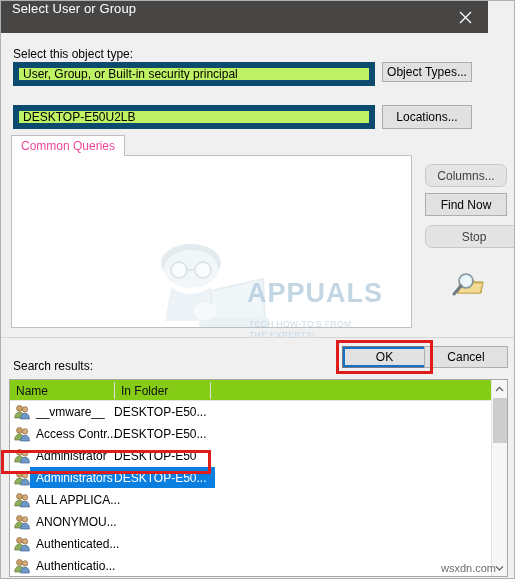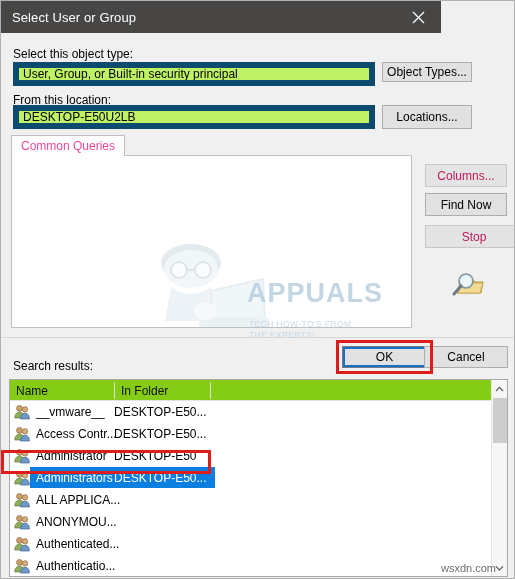--- a/index.html
+++ b/index.html
@@ -16,23 +16,23 @@
   .dialog{
     position:absolute;inset:0;
     background:#f0f0f0;
     border:1px solid #b0b0b0;
     box-sizing:border-box;
     overflow:hidden;
   }
 
   
   .titlebar{
-    position:absolute;left:0;top:0;width:440px;height:32px;
+    position:absolute;left:0;top:0;width:487px;height:32px;
     background:#484644;
-    display:flex;align-items:center;
+    display:flex;
   }
   .title-text{
     color:#ffffff;font-size:13px;margin-left:11px;letter-spacing:.1px;
     font-family:"Liberation Sans","DejaVu Sans",sans-serif;
   }
   .close-btn{
     position:absolute;right:0;top:0;width:46px;height:32px;
     display:flex;align-items:center;justify-content:center;
     color:#ffffff;
   }
@@ -57,21 +57,21 @@
   
   .btn{
     position:absolute;
     background:#e1e1e1;
     border:1px solid #adadad;
     box-sizing:border-box;
     display:flex;align-items:center;justify-content:center;
     font-size:12px;color:#000;
     white-space:nowrap;
   }
-  .btn.disabled{color:#be185d;background:#e4e4e4;border-color:#c8c8c8;}
+  .btn.disabled{color:#404040;background:#e4e4e4;border-color:#c8c8c8;border-radius:7px;}
   .btn.focus{
     border:1px solid #7a7a7a;
     box-shadow:0 0 0 2px #1272c9 inset;
     background:#e1e1e1;
   }
 
   
   .tabstrip{
     position:absolute;left:10px;top:134px;width:401px;height:20px;
   }
@@ -217,21 +217,20 @@
         <line x1="1" y1="1" x2="12" y2="12" stroke="#ffffff" stroke-width="1.2"></line>
         <line x1="12" y1="1" x2="1" y2="12" stroke="#ffffff" stroke-width="1.2"></line>
       </svg>
     </div>
   </div>
 
   <div class="lbl" style="left:12px;top:46px;">Select this object type:</div>
   <div class="tbox" style="left:12px;top:61px;width:362px;height:24px;">User, Group, or Built-in security principal</div>
   <div class="btn" style="left:381px;top:61px;width:90px;height:20px;">Object Types...</div>
 
-  <div class="lbl" style="left:12px;top:92px;">From this location:</div>
   <div class="tbox" style="left:12px;top:104px;width:362px;height:24px;">DESKTOP-E50U2LB</div>
   <div class="btn" style="left:381px;top:104px;width:90px;height:24px;">Locations...</div>
 
   <div class="tabpanel"></div>
   <div class="tabstrip">
     <div class="tab">Common Queries</div>
   </div>
 
   <div class="lbl dim" style="left:28px;top:170px;">Name:</div>
   <div class="combo" style="left:94px;top:167px;width:76px;">

